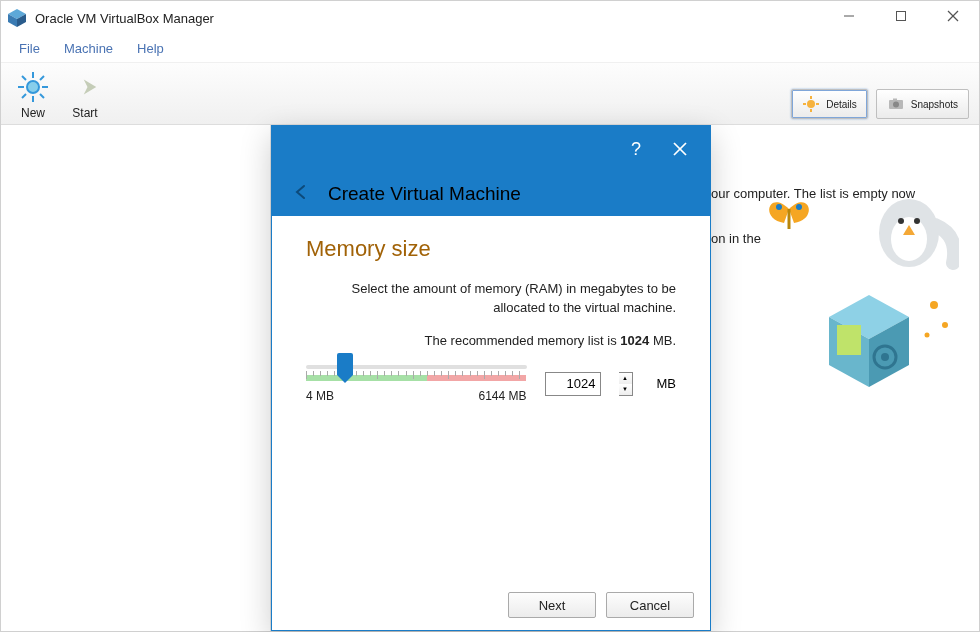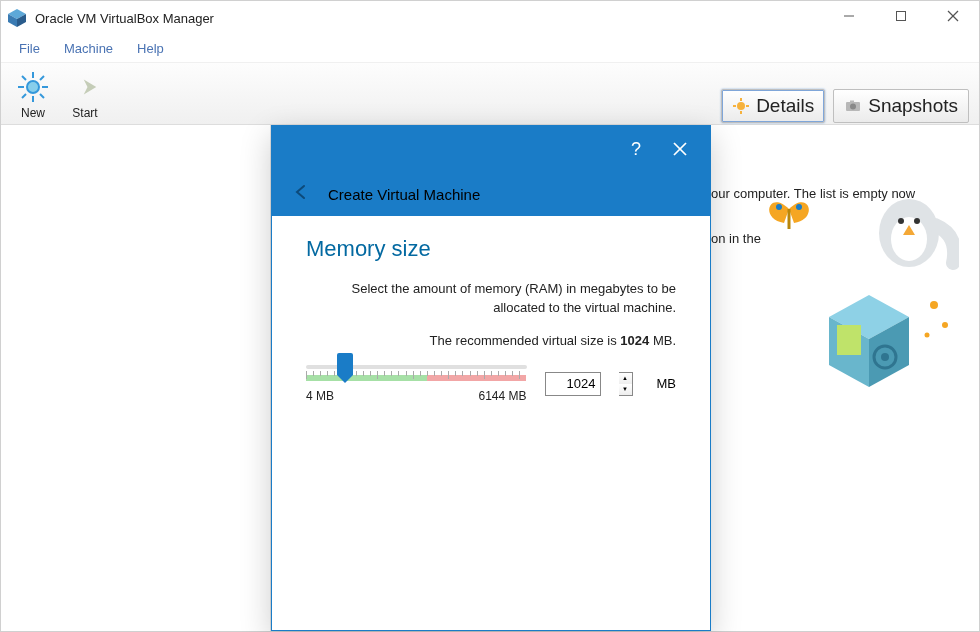--- a/index.html
+++ b/index.html
@@ -15,41 +15,41 @@
 
   
   .menu-bar { height: 28px; display:flex; align-items:center; padding: 0 6px; background:#fff; border-bottom: 1px solid #f0f0f0; }
   .menu-item { font-size: 13px; color: #4a73b3; padding: 2px 12px; }
 
   
   .toolbar { height: 62px; background: linear-gradient(#fdfdfd,#f0f0f0); display:flex; align-items:center; padding: 0 6px; border-bottom:1px solid #ddd; position:relative; }
   .tool-btn { display:flex; flex-direction:column; align-items:center; justify-content:flex-end; padding:4px 8px 2px; font-size:12px; color:#222; min-width:52px; gap:2px; }
   .tool-btn .ico { height:34px; display:flex; align-items:center; justify-content:center; }
   .right-tools { position:absolute; right:10px; top:26px; display:flex; gap:8px; }
-  .right-btn { border:1px solid #bfbfbf; background:linear-gradient(#fff,#ebebeb); border-radius:2px; font-size:19px; color:#222; padding:5px 10px; display:flex; align-items:center; gap:6px; }
+  .right-btn { border:1px solid #bfbfbf; background:linear-gradient(#fff,#ebebeb); border-radius:2px; font-size:10px; color:#222; padding:5px 10px; display:flex; align-items:center; gap:6px; }
   .right-btn.sel { box-shadow: inset 0 0 0 1px #7fa6d9, 0 0 2px #7fa6d9; }
   .right-btn .ric { width:18px; height:18px; display:flex; align-items:center; justify-content:center;}
 
   
   .main-area { position:absolute; left:0; top:124px; right:0; bottom:0; background:#fff; }
   .side-list { position:absolute; left:0; top:0; bottom:0; width:270px; border-right:1px solid #e2e2e2; background:#fff; }
   .welcome-text { position:absolute; left:710px; top:60px; right:28px; font-size:13px; color:#222; line-height:1.4; }
   .welcome-text2 { position:absolute; left:710px; top:105px; right:28px; font-size:13px; color:#222; line-height:1.4; }
 
   
   .art { position:absolute; right:20px; top:60px; width:200px; height:210px; }
 
   
   .dialog { position:absolute; left:270px; top:0; width:440px; height:506px; background:#fff; border:1px solid #1a7cc7; box-shadow:0 10px 30px rgba(0,0,0,.2); }
   .dlg-header { background:#1a7cc7; height:46px; display:flex; align-items:center; justify-content:flex-end; padding:0 10px; gap:4px; }
   .dlg-header .hbtn { width:40px; height:30px; color:#fff; display:flex; align-items:center; justify-content:center; font-size:18px; }
-  .dlg-sub { background:#1a7cc7; height:44px; display:flex; align-items:center; padding:0 20px; color:#000; font-size:15px; gap:18px; }
+  .dlg-sub { background:#1a7cc7; height:44px; display:flex; align-items:center; padding:0 20px; color:#000; font-size:19px; gap:18px; }
   .dlg-sub .back-arrow { color:#0d4a7a; font-size:18px; }
   .dlg-body { padding: 20px 34px 10px; }
-  .dlg-body h2 { color:#0369a1; font-weight:400; font-size:22px; margin-bottom:18px; }
+  .dlg-body h2 { color:#a16207; font-weight:400; font-size:22px; margin-bottom:18px; }
   .dlg-body p { font-size:13px; color:#222; margin-bottom:14px; line-height:1.45;text-align:right; }
   .dlg-body .rec-line .bold { font-weight:700; }
 
   .slider-row { display:flex; align-items:center; gap:18px; margin-top:6px; }
   .slider-box { flex:1; position:relative; }
   .track { height:4px; background:#e0e0e0; border-radius:2px; position:relative; }
   .ticks { position:absolute; top:6px; left:0; right:0; height:10px; display:flex; }
   .tick { flex:1; border-left:1px solid #aaa; height:5px; }
   .tick.big { height:8px; }
   .safe-bar { position:absolute; top:10px; left:0; height:6px; width:55%; background:#a6e0a6; }
@@ -215,21 +215,21 @@
           <svg width="18" height="18" viewBox="0 0 18 18">
               <path d="M12 3 L5 9 L12 15" stroke="#0d4a7a" stroke-width="2" fill="none" stroke-linecap="round"></path>
             </svg>
         </span>
         <span>Create Virtual Machine</span>
       </div>
       <div class="dlg-body">
         <h2>Memory size</h2>
         <p>Select the amount of memory (RAM) in megabytes to be allocated to the virtual machine.</p>
         <p class="rec-line">
-          <span>The recommended virtual size is </span><span class="bold">1024</span><span> MB.</span>
+          <span>The recommended memory list is </span><span class="bold">1024</span><span> MB.</span>
         </p>
 
         <div class="slider-row">
           <div class="slider-box">
             <div class="track"></div>
             <div class="safe-bar"></div>
             <div class="warn-bar"></div>
             <div class="ticks">
               <div class="tick big"></div>
                 <div class="tick"></div>
@@ -271,15 +271,19 @@
           </div>
           <input class="mem-input" value="1024" style="">
           <div class="spinner">
             <div>▲</div>
             <div>▼</div>
           </div>
           <span class="unit">MB</span>
         </div>
       </div>
 
+      <div class="dlg-footer">
+        <button class="dlg-btn primary">Next</button>
+        <button class="dlg-btn">Cancel</button>
+      </div>
     </div>
   </div>
 </div>
 
 </body></html>

